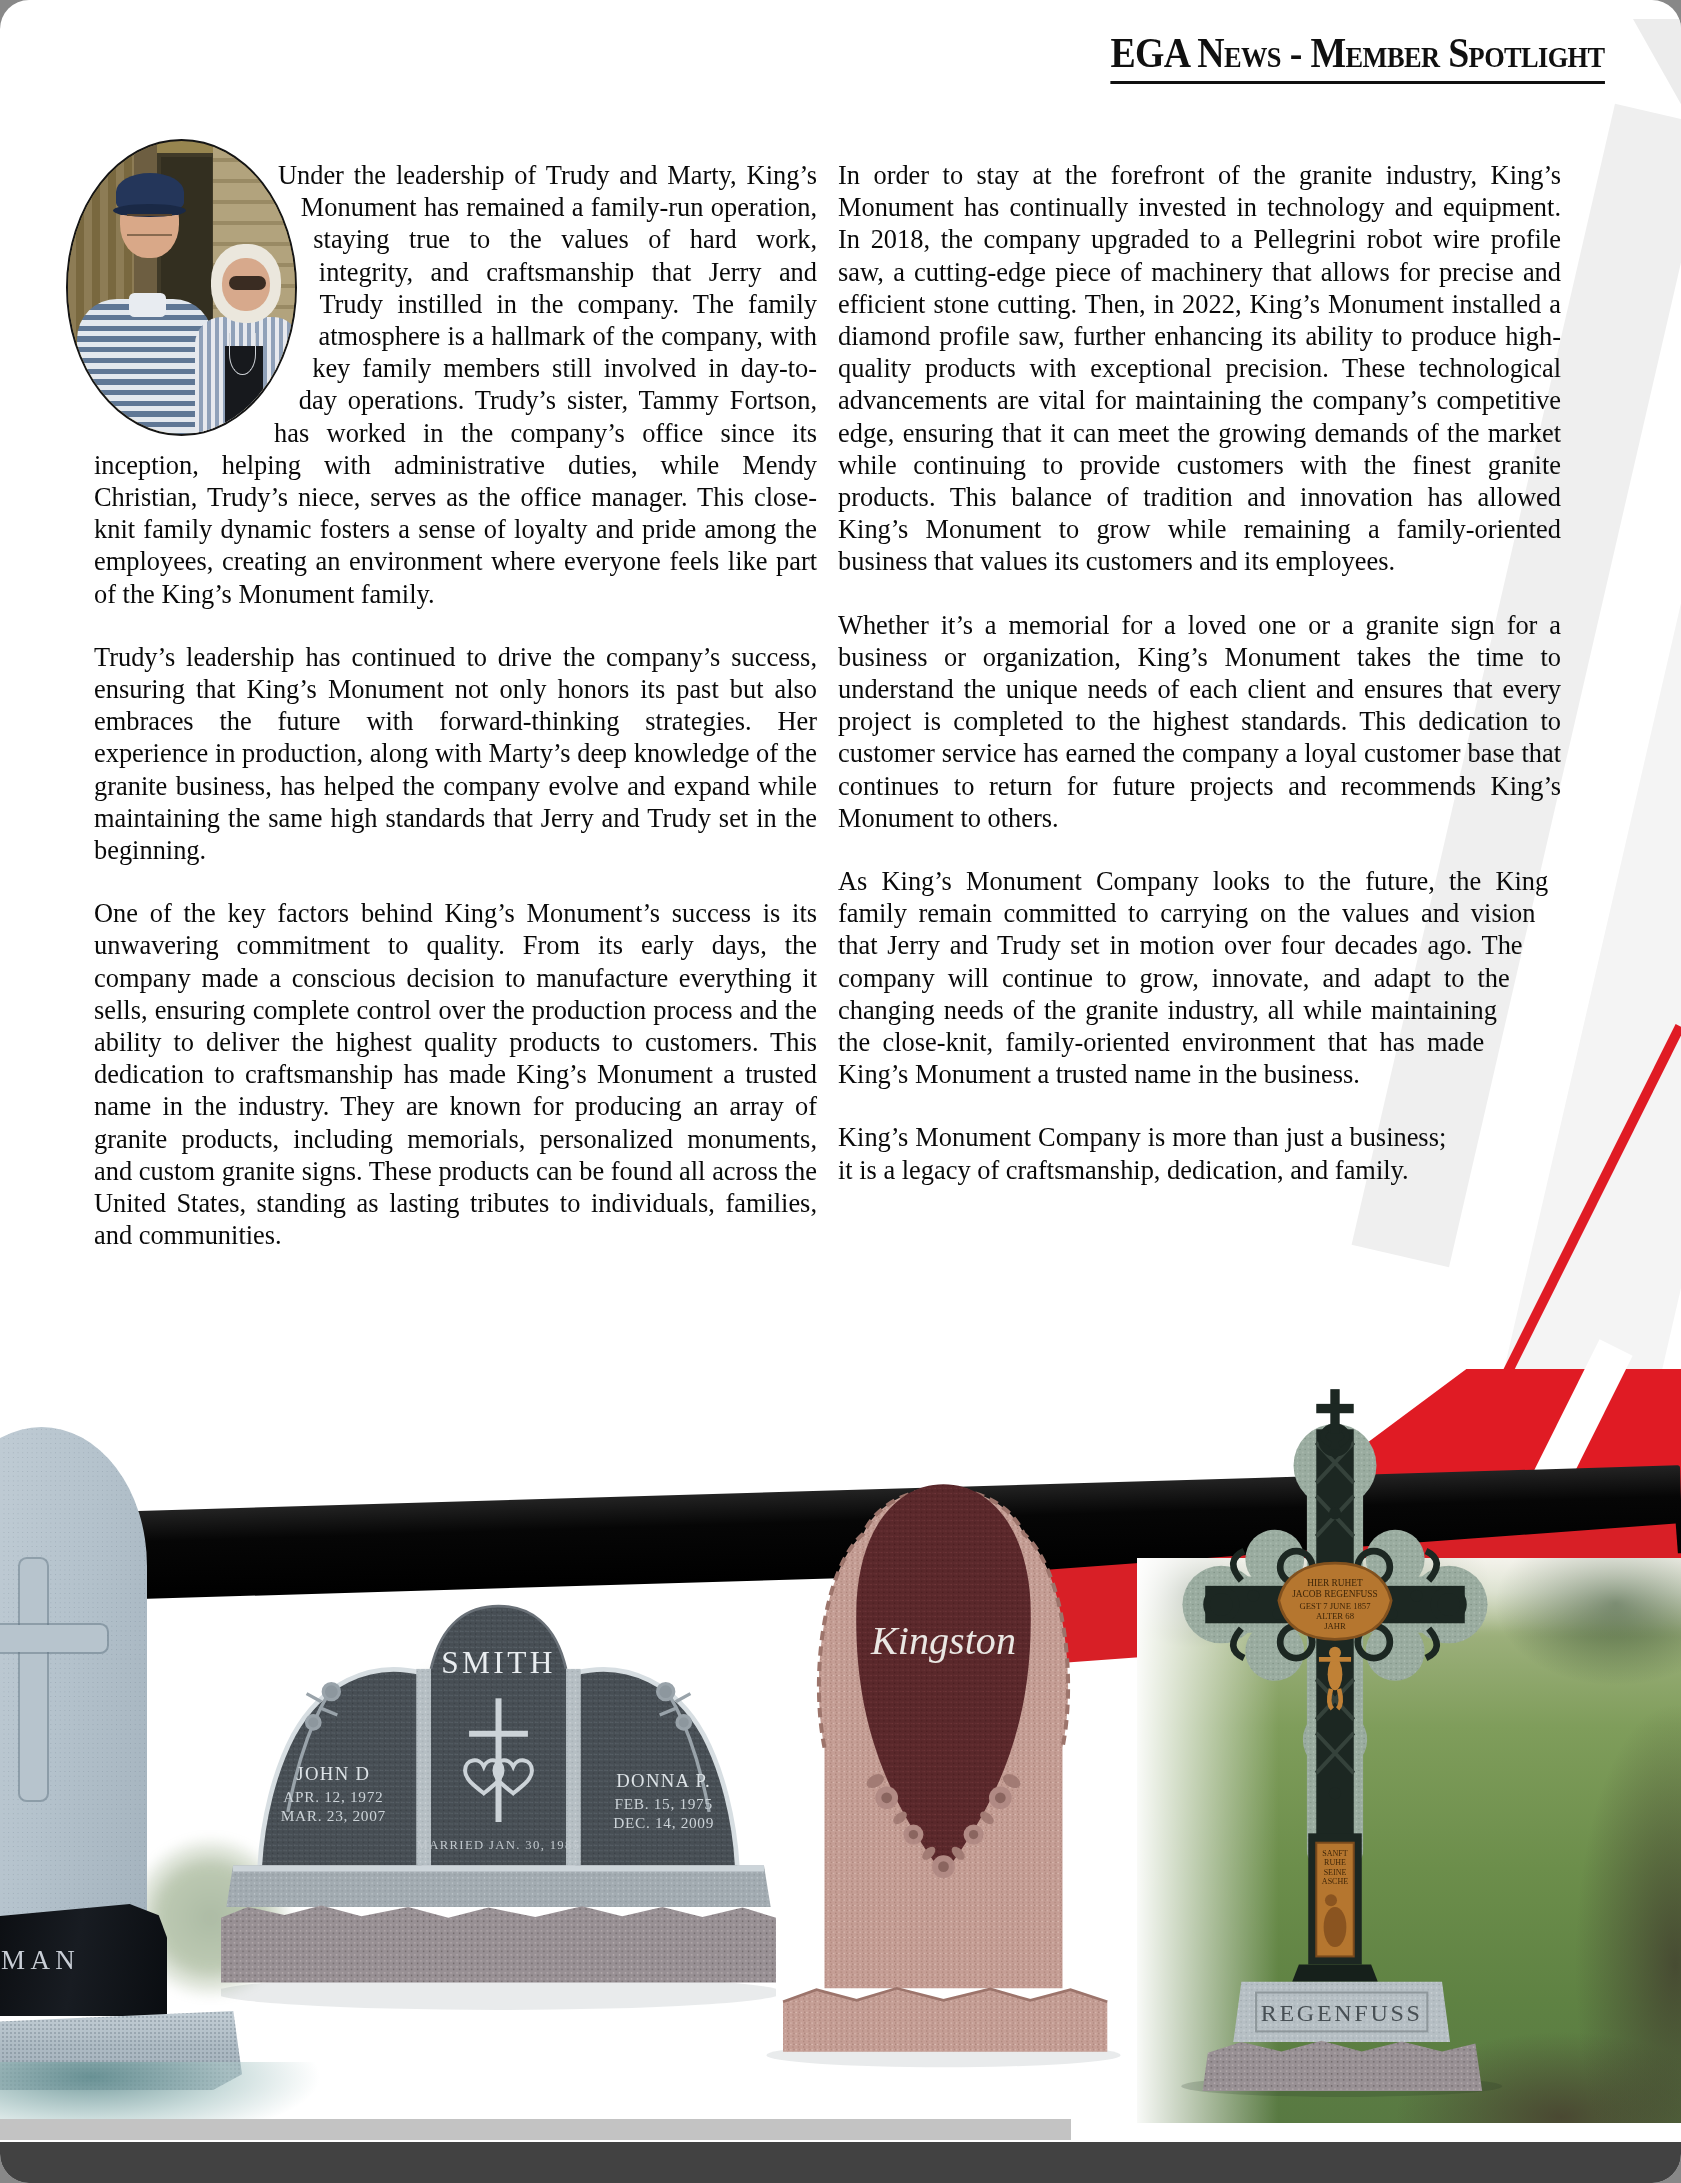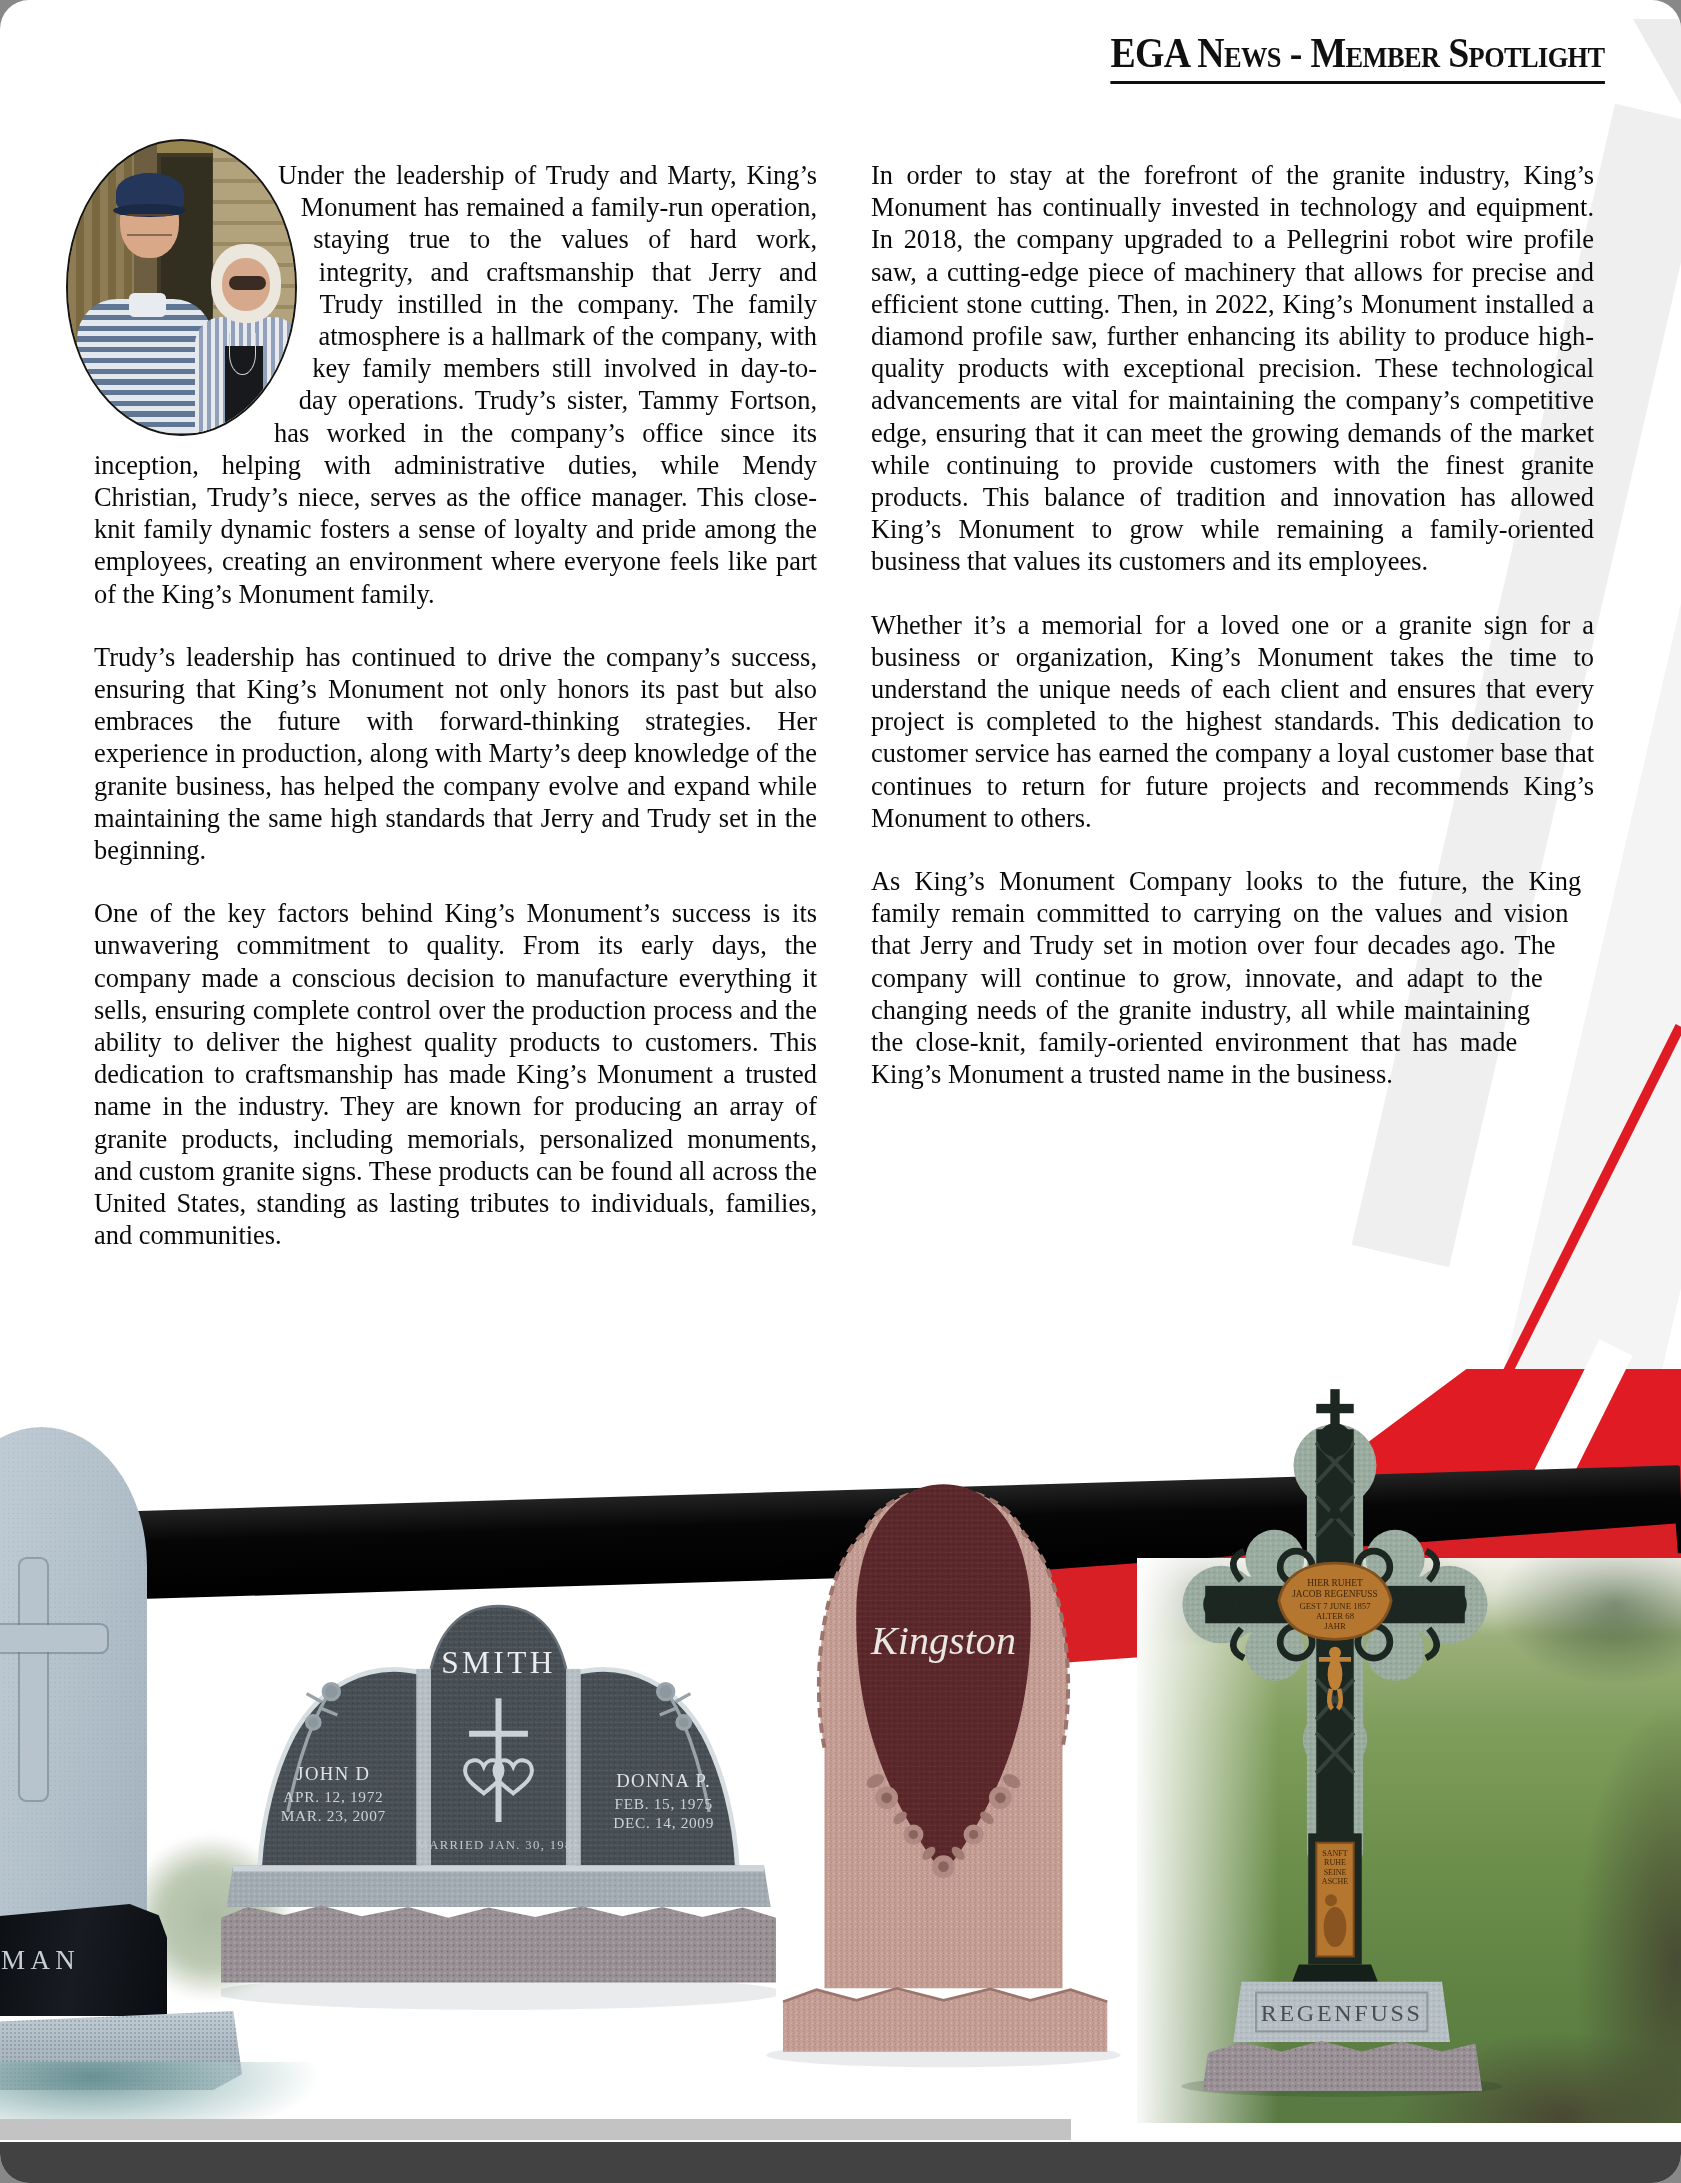--- a/index.html
+++ b/index.html
@@ -49,21 +49,21 @@
   .header-title { display:inline-block; font-weight:bold; font-size:43px; line-height:1;
     font-variant:small-caps; letter-spacing:-0.7px; color:#101010;
     border-bottom:3.3px solid #101010; padding-bottom:6.7px;
     transform:scaleX(.88); transform-origin:100% 50%; white-space:nowrap; }
   
   .col { position:absolute; top:159px; width:723px; font-size:26.4px; line-height:1.22;
     text-align:justify; color:#0a0a0a; }
   .col p { margin:0 0 31px 0; }
   .col p:last-child { margin-bottom:16px; }
   .col-left { left:94px; }
-  .col-right { left:871px; }
+  .col-right { left:838px; }
   .photo-float { float:left; width:236px; height:302px;
     shape-outside:ellipse(50% 50%); margin:-20px 17.4px 4px -28px; }
   .photo-oval { width:227px; height:293px; border-radius:50%; border:2.7px solid #151515;
     overflow:hidden; position:relative; background:#97854f; }
   .ph-post { position:absolute; left:0; top:0; width:30%; height:100%;
     background:repeating-linear-gradient(90deg,#8d7c55 0 8px,#79683f 8px 16px); }
   .ph-trim { position:absolute; left:29%; top:0; width:10%; height:100%; background:#6d5e41; }
   .ph-door { position:absolute; left:39%; top:4%; width:26%; height:78%; background:#332f20;
     box-shadow:inset 0 0 0 4px #403a28; }
   .ph-siding { position:absolute; right:0; top:0; width:36%; height:100%;
@@ -223,20 +223,21 @@
     <p>Under the leadership of Trudy and Marty, King’s Monument has remained a family-run operation, staying true to the values of hard work, integrity, and craftsmanship that Jerry and Trudy instilled in the company. The family atmosphere is a hallmark of the company, with key family members still involved in day-to-day operations. Trudy’s sister, Tammy Fortson, has worked in the company’s office since its inception, helping with administrative duties, while Mendy Christian, Trudy’s niece, serves as the office manager. This close-knit family dynamic fosters a sense of loyalty and pride among the employees, creating an environment where everyone feels like part of the King’s Monument family.</p>
     <p>Trudy’s leadership has continued to drive the company’s success, ensuring that King’s Monument not only honors its past but also embraces the future with forward-thinking strategies. Her experience in production, along with Marty’s deep knowledge of the granite business, has helped the company evolve and expand while maintaining the same high standards that Jerry and Trudy set in the beginning.</p>
     <p>One of the key factors behind King’s Monument’s success is its unwavering commitment to quality. From its early days, the company made a conscious decision to manufacture everything it sells, ensuring complete control over the production process and the ability to deliver the highest quality products to customers. This dedication to craftsmanship has made King’s Monument a trusted name in the industry. They are known for producing an array of granite products, including memorials, personalized monuments, and custom granite signs. These products can be found all across the United States, standing as lasting tributes to individuals, families, and communities.</p>
   </div>
 
   <div class="col col-right">
     <p>In order to stay at the forefront of the granite industry, King’s Monument has continually invested in technology and equipment. In 2018, the company upgraded to a Pellegrini robot wire profile saw, a cutting-edge piece of machinery that allows for precise and efficient stone cutting. Then, in 2022, King’s Monument installed a diamond profile saw, further enhancing its ability to produce high-quality products with exceptional precision. These technological advancements are vital for maintaining the company’s competitive edge, ensuring that it can meet the growing demands of the market while continuing to provide customers with the finest granite products. This balance of tradition and innovation has allowed King’s Monument to grow while remaining a family-oriented business that values its customers and its employees.</p>
     <p>Whether it’s a memorial for a loved one or a granite sign for a business or organization, King’s Monument takes the time to understand the unique needs of each client and ensures that every project is completed to the highest standards. This dedication to customer service has earned the company a loyal customer base that continues to return for future projects and recommends King’s Monument to others.</p>
     <div class="diag-float"></div>
     <p>As King’s Monument Company looks to the future, the King family remain committed to carrying on the values and vision that Jerry and Trudy set in motion over four decades ago. The company will continue to grow, innovate, and adapt to the changing needs of the granite industry, all while maintaining the close-knit, family-oriented environment that has made King’s Monument a trusted name in the business.</p>
+    <p>King’s Monument Company is more than just a business; it is a legacy of craftsmanship, dedication, and family.</p>
   </div>
 
   <div class="lm-tablet"></div>
   <div class="lm-carve-v"></div>
   <div class="lm-carve-h"></div>
   <div class="lm-wing">
     <span class="lm-wing-label">MAN</span>
   </div>
   <div class="lm-base"></div>
   <div class="lm-ground"></div>

